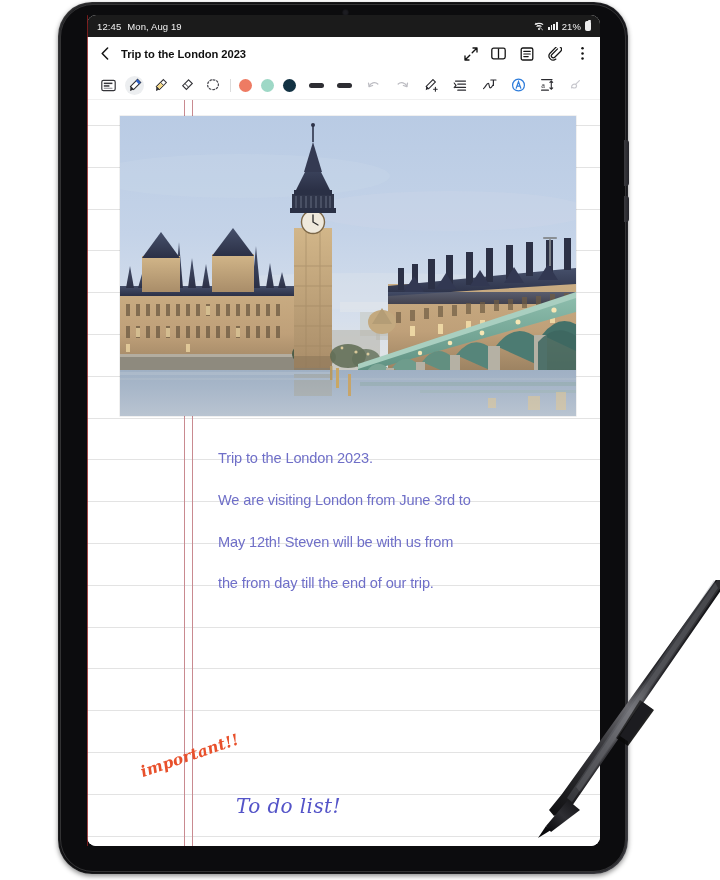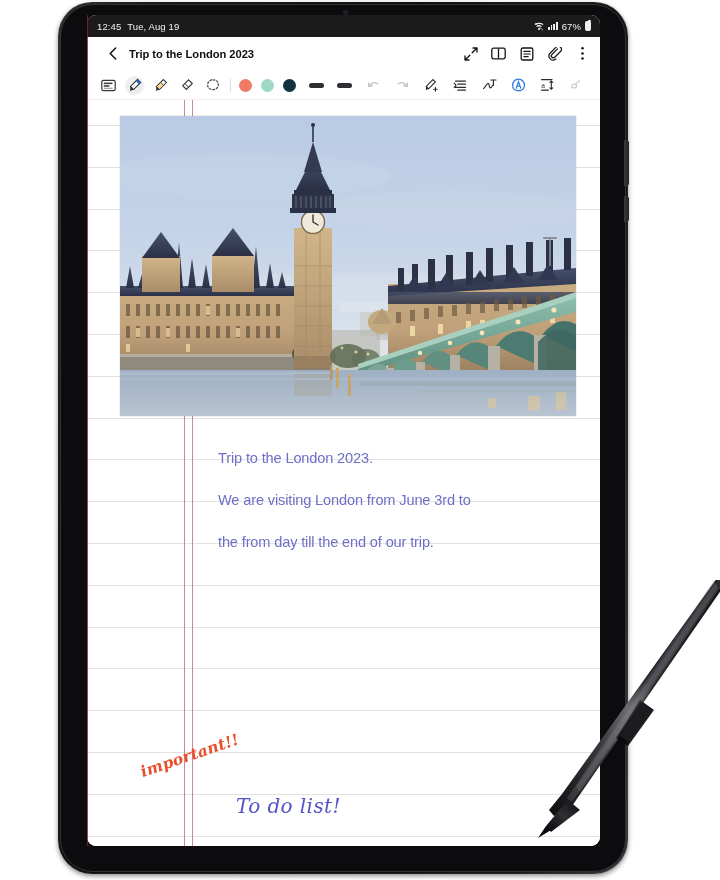--- a/index.html
+++ b/index.html
@@ -62,21 +62,21 @@
   .ico-sig i { width:1.6px; background:#eee; display:block; }
   .ico-sig i:nth-child(1){height:3px}.ico-sig i:nth-child(2){height:4.6px}
   .ico-sig i:nth-child(3){height:6.2px}.ico-sig i:nth-child(4){height:8px}
   .batt { width:6px; height:9.5px; border:1px solid #eee; border-radius:1.5px;
     position:relative; background:#eee; }
   .batt:before{content:"";position:absolute;left:1.5px;top:-2px;width:3px;height:1.4px;background:#eee;border-radius:1px;}
 
   
   .appbar {
     height:33px; display:flex; align-items:center; background:#fff;
-    padding:0 10px 0 17px;
+    padding:0 10px 0 9px;
   }
   .back { width:18px; height:18px; display:flex; align-items:center; justify-content:center; }
   .title { font-size:11.2px; font-weight:bold; color:#101010; margin-left:7px; letter-spacing:-.05px; }
   .appbar-right { margin-left:auto; display:flex; align-items:center; gap:13px; }
   .hicon { width:15px; height:15px; display:flex; align-items:center; justify-content:center; }
 
   
   .toolbar {
     height:30px; display:flex; align-items:center; background:#fff;
     padding:0 0 0 12px; position:relative;
@@ -144,38 +144,38 @@
   <div class="side-btn"></div>
   <div class="side-btn2"></div>
 
   <div class="screen-redline"></div>
 
   <div class="screen" style="display:flex; flex-direction:column;">
 
     <div class="statusbar">
       <div class="sb-left">
         <span>12:45</span>
-        <span>Tue, Aug 19</span>
+        <span>Mon, Aug 19</span>
       </div>
       <div class="sb-right">
         <span>
           <svg class="ico-wifi" viewBox="0 0 12 11">
             <path d="M1 3.2 C3.5 1.1 8.5 1.1 11 3.2" stroke="#eee" stroke-width="1.5" fill="none"></path>
             <path d="M3 5.6 C4.8 4.2 7.2 4.2 9 5.6" stroke="#eee" stroke-width="1.4" fill="none"></path>
             <circle cx="6" cy="8.6" r="1.3" fill="#eee"></circle>
             <path d="M1.2 1.2 L10.8 10" stroke="#eee" stroke-width="1" fill="none" opacity=".9"></path>
           </svg>
         </span>
         <span class="ico-sig">
           <i></i>
             <i></i>
             <i></i>
             <i></i>
         </span>
-        <span>67%</span>
+        <span>21%</span>
         <span class="batt"></span>
       </div>
     </div>
 
     <div class="appbar">
       <span class="back">
         <svg width="11" height="13" viewBox="0 0 11 13">
           <path d="M7.6 1 L2.2 6.5 L7.6 12" stroke="#141414" stroke-width="1.5" fill="none" stroke-linecap="round" stroke-linejoin="round"></path>
         </svg>
       </span>
@@ -640,20 +640,21 @@
 
           <rect x="216" y="252" width="3" height="20" fill="#c8a765"></rect>
           <rect x="228" y="258" width="3" height="22" fill="#c7a56a"></rect>
           <rect x="210" y="250" width="2.4" height="14" fill="#b79a62"></rect>
         </svg>
       </div>
 
       <div class="typed">
         <p>Trip to the London 2023.</p>
         <p>We are visiting London from June 3rd to</p>
+        <p>May 12th! Steven will be with us from</p>
         <p>the from day till the end of our trip.</p>
       </div>
 
       <div class="hw-important">important!!</div>
 
       <div class="hw-todo">To do list!</div>
 
     </div>
   </div>
 

